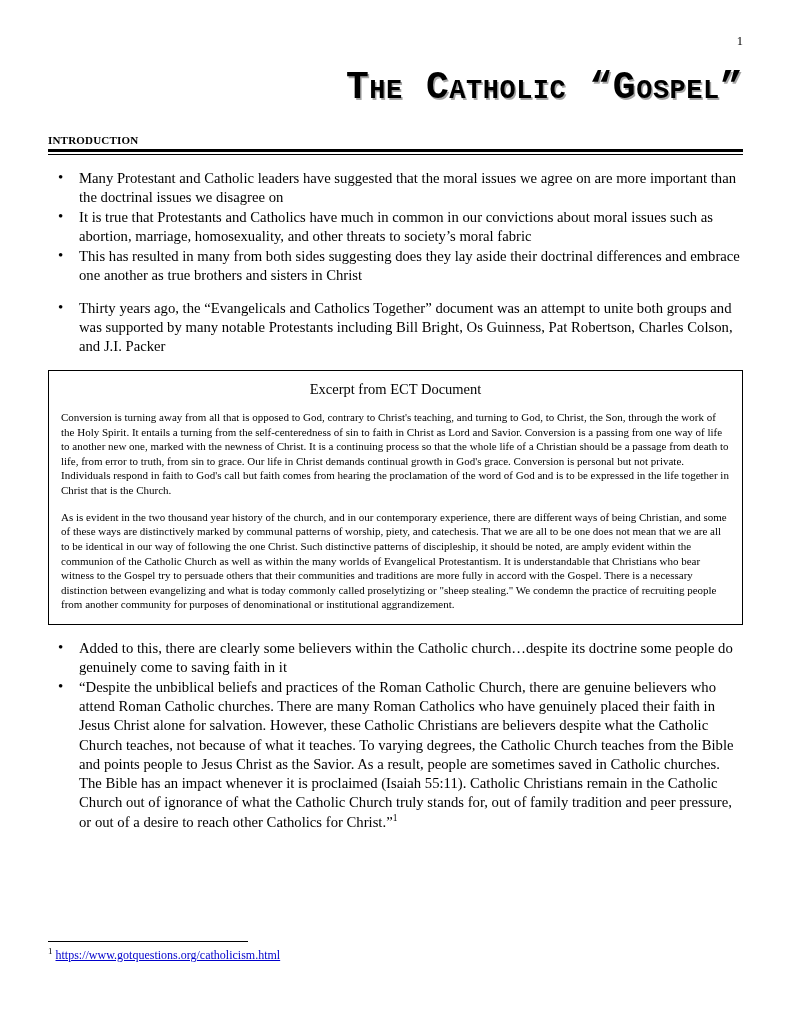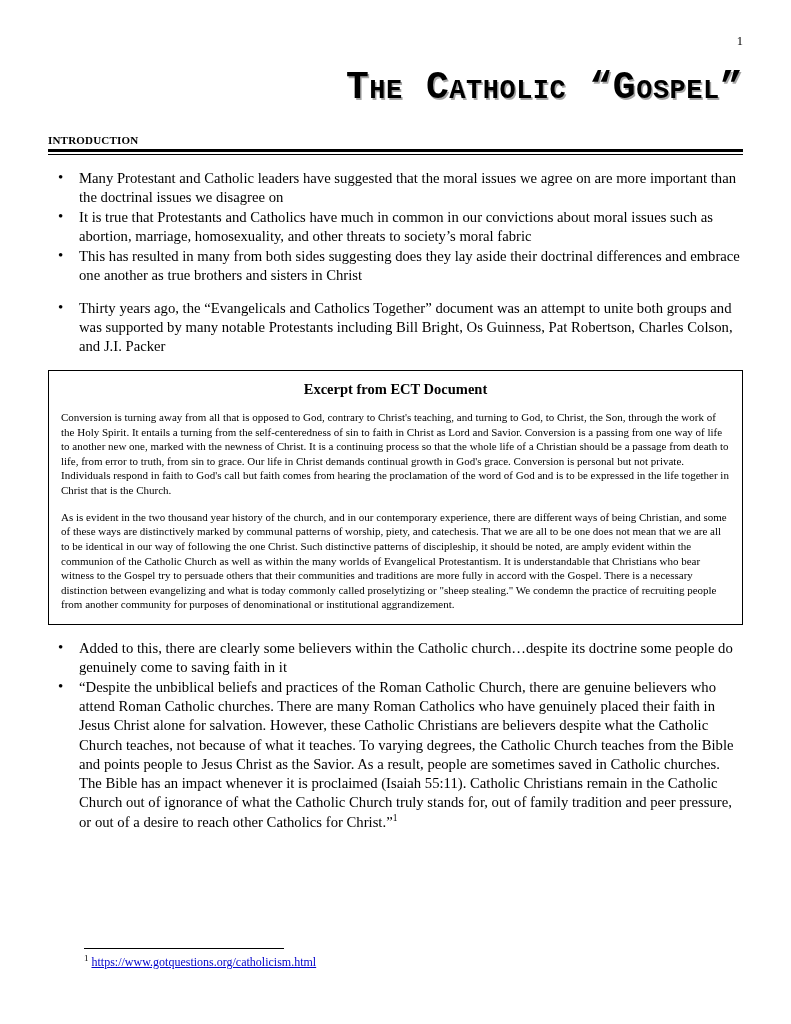--- a/index.html
+++ b/index.html
@@ -78,21 +78,21 @@
     margin-top: 13px;
   }
   .excerpt-box {
     border: 1px solid #000;
     margin: 14px 0 0 0;
     padding: 10px 12px 12px 12px;
     box-sizing: border-box;
   }
   .excerpt-title {
     text-align: center;
-    font-weight: bold;
+    font-weight: normal;
     font-size: 14.5px;
     margin-bottom: 12px;
   }
   .excerpt-para {
     font-size: 11px;
     line-height: 1.33;
     text-align: left;
     margin: 8px 0 12px 0;
   }
   .excerpt-para:last-child {
@@ -119,23 +119,22 @@
     color: #0000cc;
     text-decoration: underline;
   }
   sup.fn-ref {
     font-size: 9.5px;
     vertical-align: super;
   }
   .footnote-area {
     position: absolute;
     left: 48px;
-    bottom: 55px;
+    bottom: 62px;
     width: 695px;
-    margin-left: 36px;
   }
 </style>
 </head>
 <body>
 
 <div class="page">
 
   <div class="page-number">1</div>
 
   <h1 class="doc-title">The Catholic “Gospel”</h1>

